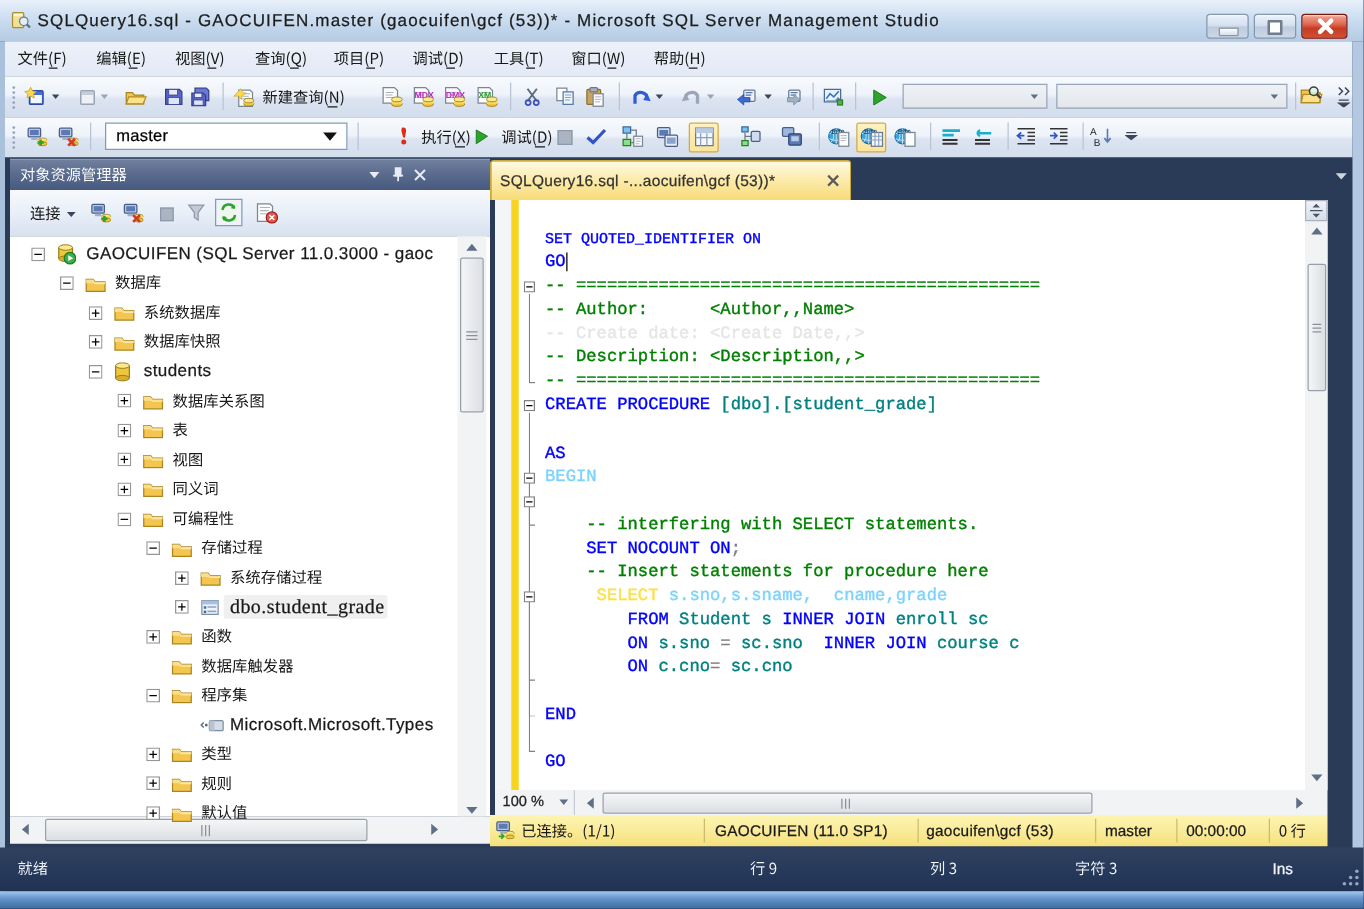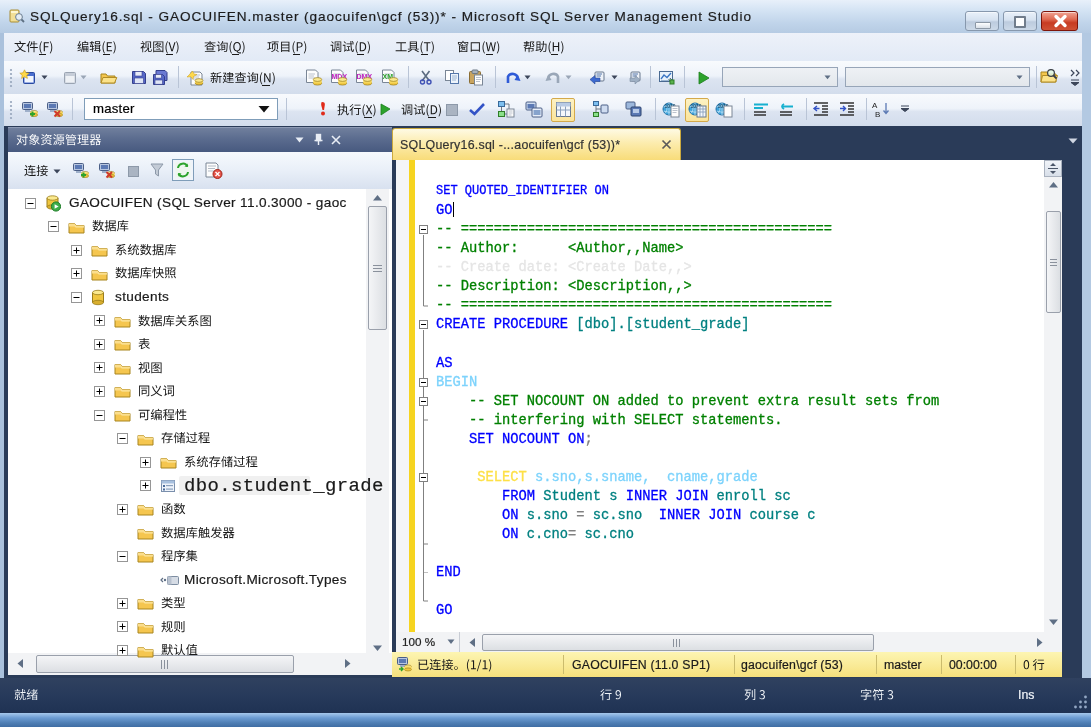--- a/index.html
+++ b/index.html
@@ -815,21 +815,21 @@
   </svg>
 <div style="position:absolute;left:179px;top:476px;width:131px;height:19px;background:#f0f0f0;border-radius:2px;"></div>
 <svg style="position:absolute;left:160.0px;top:478.6px" width="16" height="14" viewBox="0 0 16 14">
     <rect x="1.5" y="1.5" width="13" height="11" fill="#eef3fa" stroke="#7a8fac"></rect>
     <rect x="1.5" y="1.5" width="13" height="3" fill="#a8c0de"></rect>
     <rect x="3" y="6" width="2" height="2" fill="#4a6a9a"></rect>
     <rect x="3" y="9.5" width="2" height="2" fill="#4a6a9a"></rect>
     <rect x="6" y="6" width="7" height="1.2" fill="#8aa0bd"></rect>
     <rect x="6" y="9.5" width="7" height="1.2" fill="#8aa0bd"></rect>
   </svg>
-<div style="position:absolute;left:184.0px;top:476.6px;font-family:Liberation Mono, monospace;font-size:19px;color:#1a1a1a;font-weight:normal;letter-spacing:0.35px;white-space:pre;line-height:18px;-webkit-text-stroke:0.2px;">dbo.student_grade</div>
+<div style="position:absolute;left:184.0px;top:476.6px;font-family:Liberation Serif, serif;font-size:16px;color:#1a1a1a;font-weight:normal;letter-spacing:0.35px;white-space:pre;line-height:18px;-webkit-text-stroke:0.2px;">dbo.student_grade</div>
 <svg style="position:absolute;left:117.0px;top:503.7px" width="11" height="11" viewBox="0 0 11 11">
     <rect x="0.5" y="0.5" width="10" height="10" fill="#fff" stroke="#969696"></rect>
     <path d="M2.5 5.5 H8.5" stroke="#000" stroke-width="1"></path>
     <path d="M5.5 2.5 V8.5" stroke="#000" stroke-width="1"></path>
   </svg>
 <svg style="position:absolute;left:137.0px;top:502.2px" width="17" height="14" viewBox="0 0 17 14">
     <path d="M1 3.5 L6.5 3.5 L8 5.5 L16 5.5 L16 13 L1 13 Z" fill="#f5c64f" stroke="#a8851f"></path>
     <path d="M1 5 L6.5 5 L8 6.8 L16 6.8" fill="none" stroke="#fce9a8" stroke-width="1.2"></path>
     <path d="M1 3.5 L6.5 3.5 L8 5.5 L16 5.5 L16 6.5 L1 6.5 Z" fill="#fbde8d"></path>
   </svg>
@@ -955,24 +955,24 @@
 <div style="position:absolute;left:436px;top:201.1px;font-family:'Liberation Mono',monospace;font-size:13.75px;line-height:19px;white-space:pre;-webkit-text-stroke:0.3px;"><span style="color:#0000ff">GO</span></div>
 <div style="position:absolute;left:436px;top:220.1px;font-family:'Liberation Mono',monospace;font-size:13.75px;line-height:19px;white-space:pre;-webkit-text-stroke:0.3px;"><span style="color:#008000">-- =============================================</span></div>
 <div style="position:absolute;left:436px;top:239.2px;font-family:'Liberation Mono',monospace;font-size:13.75px;line-height:19px;white-space:pre;-webkit-text-stroke:0.3px;"><span style="color:#008000">-- Author:      &lt;Author,,Name&gt;</span></div>
 <div style="position:absolute;left:436px;top:258.2px;font-family:'Liberation Mono',monospace;font-size:13.75px;line-height:19px;white-space:pre;-webkit-text-stroke:0.3px;"><span style="color:#e5e5e5">-- Create date: &lt;Create Date,,&gt;</span></div>
 <div style="position:absolute;left:436px;top:277.2px;font-family:'Liberation Mono',monospace;font-size:13.75px;line-height:19px;white-space:pre;-webkit-text-stroke:0.3px;"><span style="color:#008000">-- Description: &lt;Description,,&gt;</span></div>
 <div style="position:absolute;left:436px;top:296.3px;font-family:'Liberation Mono',monospace;font-size:13.75px;line-height:19px;white-space:pre;-webkit-text-stroke:0.3px;"><span style="color:#008000">-- =============================================</span></div>
 <div style="position:absolute;left:436px;top:315.4px;font-family:'Liberation Mono',monospace;font-size:13.75px;line-height:19px;white-space:pre;-webkit-text-stroke:0.3px;"><span style="color:#0000ff">CREATE PROCEDURE </span><span style="color:#008080">[dbo].[student_grade]</span></div>
 <div style="position:absolute;left:436px;top:334.4px;font-family:'Liberation Mono',monospace;font-size:13.75px;line-height:19px;white-space:pre;-webkit-text-stroke:0.3px;"><span style="color:#000000">    </span></div>
 <div style="position:absolute;left:436px;top:353.5px;font-family:'Liberation Mono',monospace;font-size:13.75px;line-height:19px;white-space:pre;-webkit-text-stroke:0.3px;"><span style="color:#0000ff">AS</span></div>
 <div style="position:absolute;left:436px;top:372.5px;font-family:'Liberation Mono',monospace;font-size:13.75px;line-height:19px;white-space:pre;-webkit-text-stroke:0.3px;"><span style="color:#7dd3fc">BEGIN</span></div>
-<div style="position:absolute;left:436px;top:391.6px;font-family:'Liberation Mono',monospace;font-size:13.75px;line-height:19px;white-space:pre;-webkit-text-stroke:0.3px;"><span style="color:#000000">    </span><span style="color:#008000">-- SET NOCOUNT ON added to prevent extra result sets from</span></div>
+<div style="position:absolute;left:436px;top:391.6px;font-family:'Liberation Mono',monospace;font-size:13.75px;line-height:19px;white-space:pre;-webkit-text-stroke:0.3px;"><span style="color:#000000">    </span></div>
 <div style="position:absolute;left:436px;top:410.6px;font-family:'Liberation Mono',monospace;font-size:13.75px;line-height:19px;white-space:pre;-webkit-text-stroke:0.3px;"><span style="color:#000000">    </span><span style="color:#008000">-- interfering with SELECT statements.</span></div>
 <div style="position:absolute;left:436px;top:429.6px;font-family:'Liberation Mono',monospace;font-size:13.75px;line-height:19px;white-space:pre;-webkit-text-stroke:0.3px;"><span style="color:#000000">    </span><span style="color:#0000ff">SET NOCOUNT ON</span><span style="color:#808080">;</span></div>
-<div style="position:absolute;left:436px;top:448.7px;font-family:'Liberation Mono',monospace;font-size:13.75px;line-height:19px;white-space:pre;-webkit-text-stroke:0.3px;"><span style="color:#000000">    </span></div>
+<div style="position:absolute;left:436px;top:448.7px;font-family:'Liberation Mono',monospace;font-size:13.75px;line-height:19px;white-space:pre;-webkit-text-stroke:0.3px;"><span style="color:#000000">    </span><span style="color:#008000">-- Insert statements for procedure here</span></div>
 <div style="position:absolute;left:436px;top:467.8px;font-family:'Liberation Mono',monospace;font-size:13.75px;line-height:19px;white-space:pre;-webkit-text-stroke:0.3px;"><span style="color:#000000">     </span><span style="color:#fde047">SELECT </span><span style="color:#7dd3fc">s.sno,s.sname,  cname,grade</span></div>
 <div style="position:absolute;left:436px;top:486.8px;font-family:'Liberation Mono',monospace;font-size:13.75px;line-height:19px;white-space:pre;-webkit-text-stroke:0.3px;"><span style="color:#000000">        </span><span style="color:#0000ff">FROM </span><span style="color:#008080">Student s </span><span style="color:#0000ff">INNER JOIN </span><span style="color:#008080">enroll sc</span></div>
 <div style="position:absolute;left:436px;top:505.9px;font-family:'Liberation Mono',monospace;font-size:13.75px;line-height:19px;white-space:pre;-webkit-text-stroke:0.3px;"><span style="color:#000000">        </span><span style="color:#0000ff">ON </span><span style="color:#008080">s.sno </span><span style="color:#808080">= </span><span style="color:#008080">sc.sno  </span><span style="color:#0000ff">INNER JOIN </span><span style="color:#008080">course c</span></div>
 <div style="position:absolute;left:436px;top:524.9px;font-family:'Liberation Mono',monospace;font-size:13.75px;line-height:19px;white-space:pre;-webkit-text-stroke:0.3px;"><span style="color:#000000">        </span><span style="color:#0000ff">ON </span><span style="color:#008080">c.cno</span><span style="color:#808080">= </span><span style="color:#008080">sc.cno</span></div>
 <div style="position:absolute;left:436px;top:563.0px;font-family:'Liberation Mono',monospace;font-size:13.75px;line-height:19px;white-space:pre;-webkit-text-stroke:0.3px;"><span style="color:#0000ff">END</span></div>
 <div style="position:absolute;left:436px;top:601.1px;font-family:'Liberation Mono',monospace;font-size:13.75px;line-height:19px;white-space:pre;-webkit-text-stroke:0.3px;"><span style="color:#0000ff">GO</span></div>
 <div style="position:absolute;left:453px;top:202px;width:1px;height:15px;background:#000;"></div>
 <svg style="position:absolute;left:419.0px;top:225.1px" width="9" height="9" viewBox="0 0 9 9">
     <rect x="0.5" y="0.5" width="8" height="8" fill="#fff" stroke="#808080"></rect>
     <path d="M2 4.5 H7" stroke="#000" stroke-width="1"></path>

